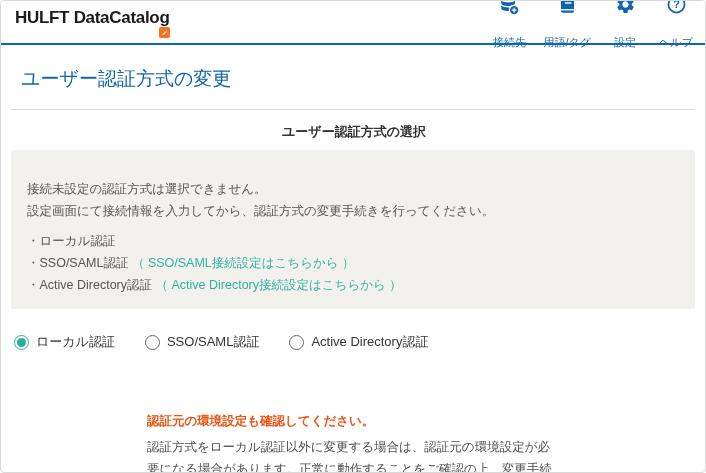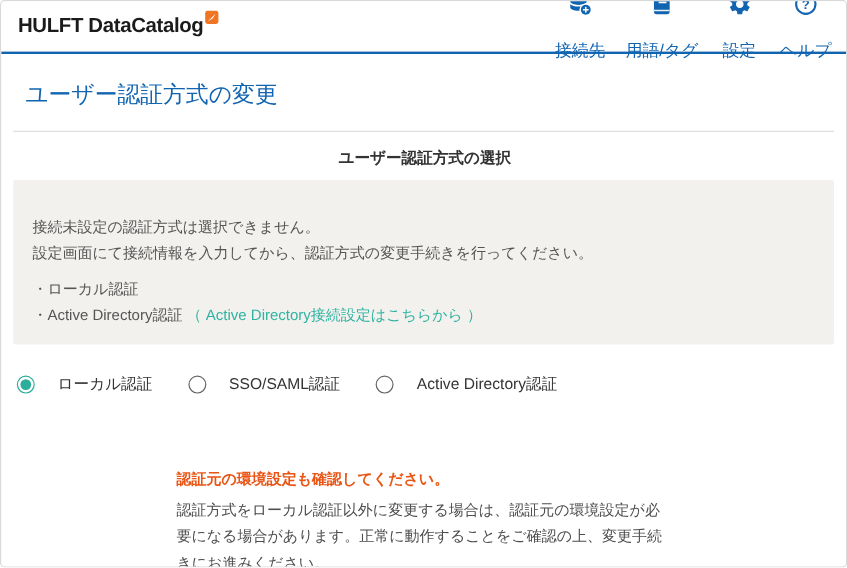--- a/index.html
+++ b/index.html
@@ -13,38 +13,38 @@
     border: 1px solid #d9d9d9; border-radius: 4px;
     background: #fff; overflow: hidden;
   }
   
   .header {
     height: 44px; display: flex; align-items: center;
     padding: 0 12px 0 14px;
     border-bottom: 2px solid #1164b0;
     background: #fff;
   }
-  .logo { display: flex; align-items: flex-start; cursor: pointer; }
+  .logo { display: flex; align-items: flex-end; cursor: pointer; flex-direction: column; }
   .logo-text {
     font-size: 17px; font-weight: bold; color: #1b1b1b; letter-spacing: -0.3px;
     line-height: 22px;
   }
   .logo-badge {
     width: 11px; height: 11px; margin: -2px 0 0 1px;
     background: #f07522; border-radius: 2px; position: relative; display: inline-block;
   }
   .logo-badge svg { position: absolute; inset: 0; }
   .nav { margin-left: auto; display: flex; align-items: flex-end; gap: 17px; }
   .nav-item {
     display: flex; flex-direction: column; align-items: center; gap: 1px;
     cursor: pointer; min-width: 34px;
   }
   .nav-icon { height: 21px; display: flex; align-items: center; }
   .nav-label-row { display: flex; align-items: center; gap: 3px; }
-  .nav-label { font-size: 14px; color: #1164b0; white-space: nowrap; margin-top: 19px; }
+  .nav-label { font-size: 11px; color: #1164b0; white-space: nowrap; margin-top: 19px; }
   .caret {
     width: 0; height: 0; display: inline-block;
     border-left: 3.5px solid transparent; border-right: 3.5px solid transparent;
     border-top: 4.5px solid #1164b0;
   }
   
   .main { padding: 0 10px; }
   .page-title {
     margin: 21px 0 17px 10px;
     font-size: 19px; font-weight: 400; color: #1164b0;
@@ -57,21 +57,21 @@
   .info-box {
     background: #f2f1ee; border-radius: 2px;
     padding: 28px 16px 13px 16px;
     font-size: 12.5px; color: #555; line-height: 1.78;
   }
   .ib-bullets { margin-top: 7px; }
   .teal { color: #2fb3a1; text-decoration: none; }
   a.teal { cursor: pointer; }
   
   .radio-row { display: flex; align-items: center; gap: 30px; margin: 24px 0 0 3px; }
-  .radio-option { display: flex; align-items: center; gap: 19px; cursor: pointer; }
+  .radio-option { display: flex; align-items: center; gap: 7px; cursor: pointer; }
   .radio-circle {
     width: 15px; height: 15px; border-radius: 50%;
     border: 1.5px solid #666; background: #fff; position: relative; flex: none;
   }
   .radio-circle.on { border-color: #2bae9b; }
   .radio-circle.on::after {
     content: ""; position: absolute; inset: 2px;
     border-radius: 50%; background: #2bae9b;
   }
   .radio-label { font-size: 13px; color: #333; }
@@ -164,20 +164,23 @@
     <h2 class="section-heading">ユーザー認証方式の選択</h2>
 
     <div class="info-box">
       <div>接続未設定の認証方式は選択できません。</div>
       <div>設定画面にて接続情報を入力してから、認証方式の変更手続きを行ってください。</div>
       <div class="ib-bullets">
         <div>
           <span>・ローカル認証</span>
         </div>
         <div>
+          <span>・SSO/SAML認証 </span><span class="teal">（ </span><a class="teal">SSO/SAML接続設定はこちらから</a><span class="teal"> ）</span>
+        </div>
+        <div>
           <span>・Active Directory認証 </span><span class="teal">（ </span><a class="teal">Active Directory接続設定はこちらから</a><span class="teal"> ）</span>
         </div>
       </div>
     </div>
 
     <div class="radio-row">
       <div class="radio-option">
         <span class="radio-circle on"></span>
         <span class="radio-label">ローカル認証</span>
       </div>

